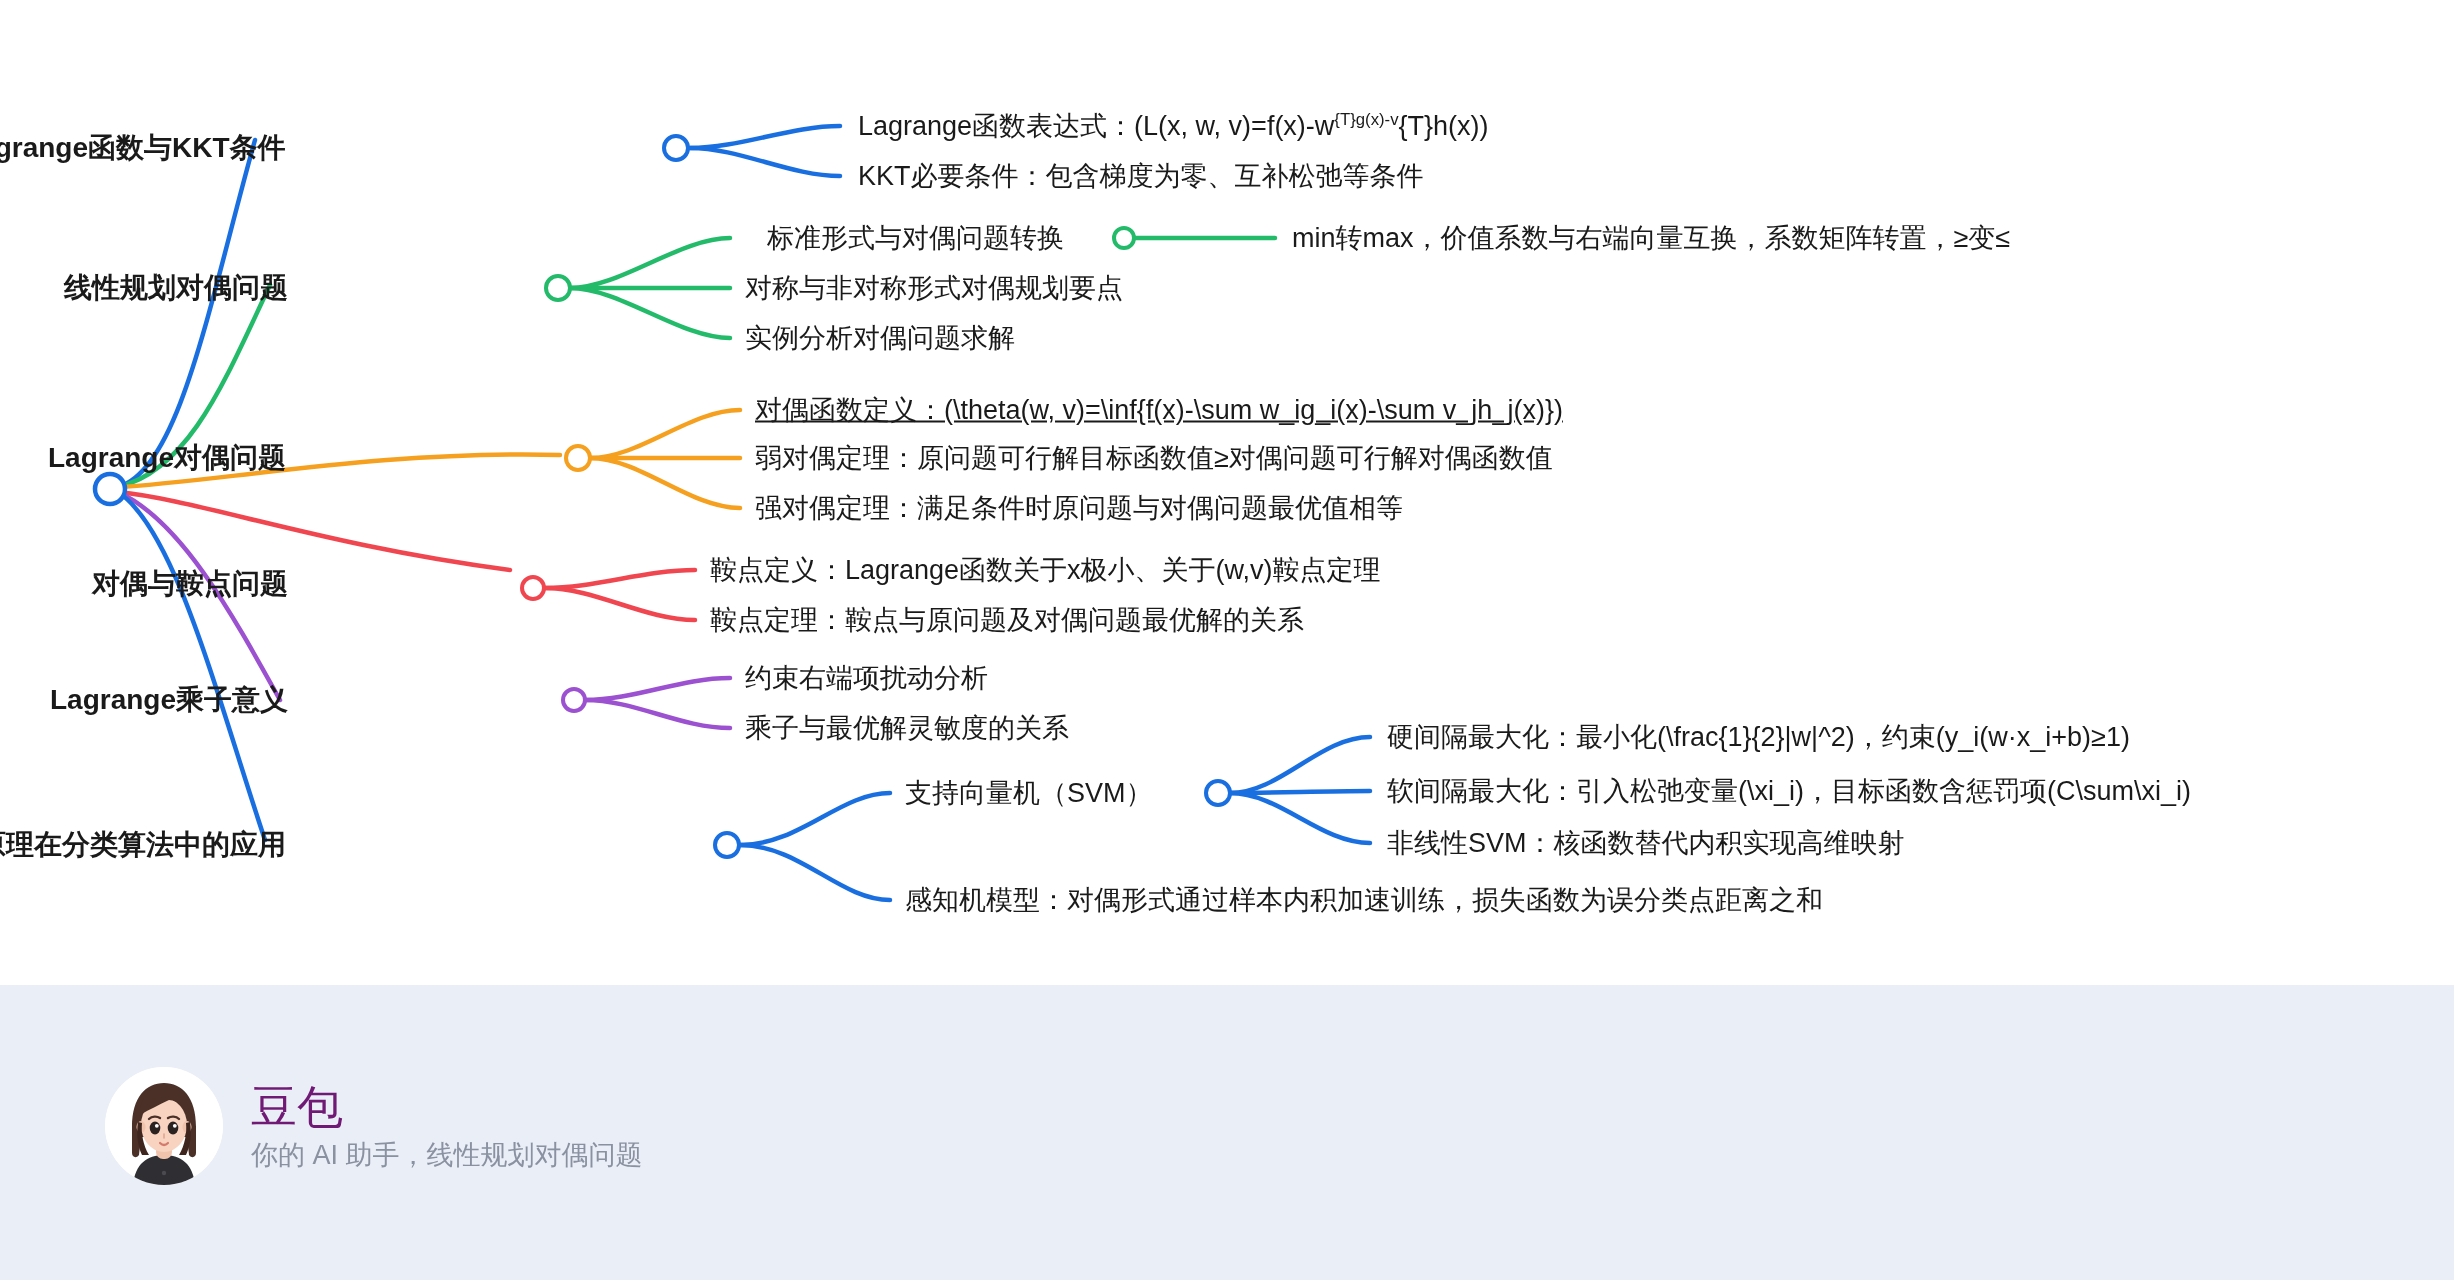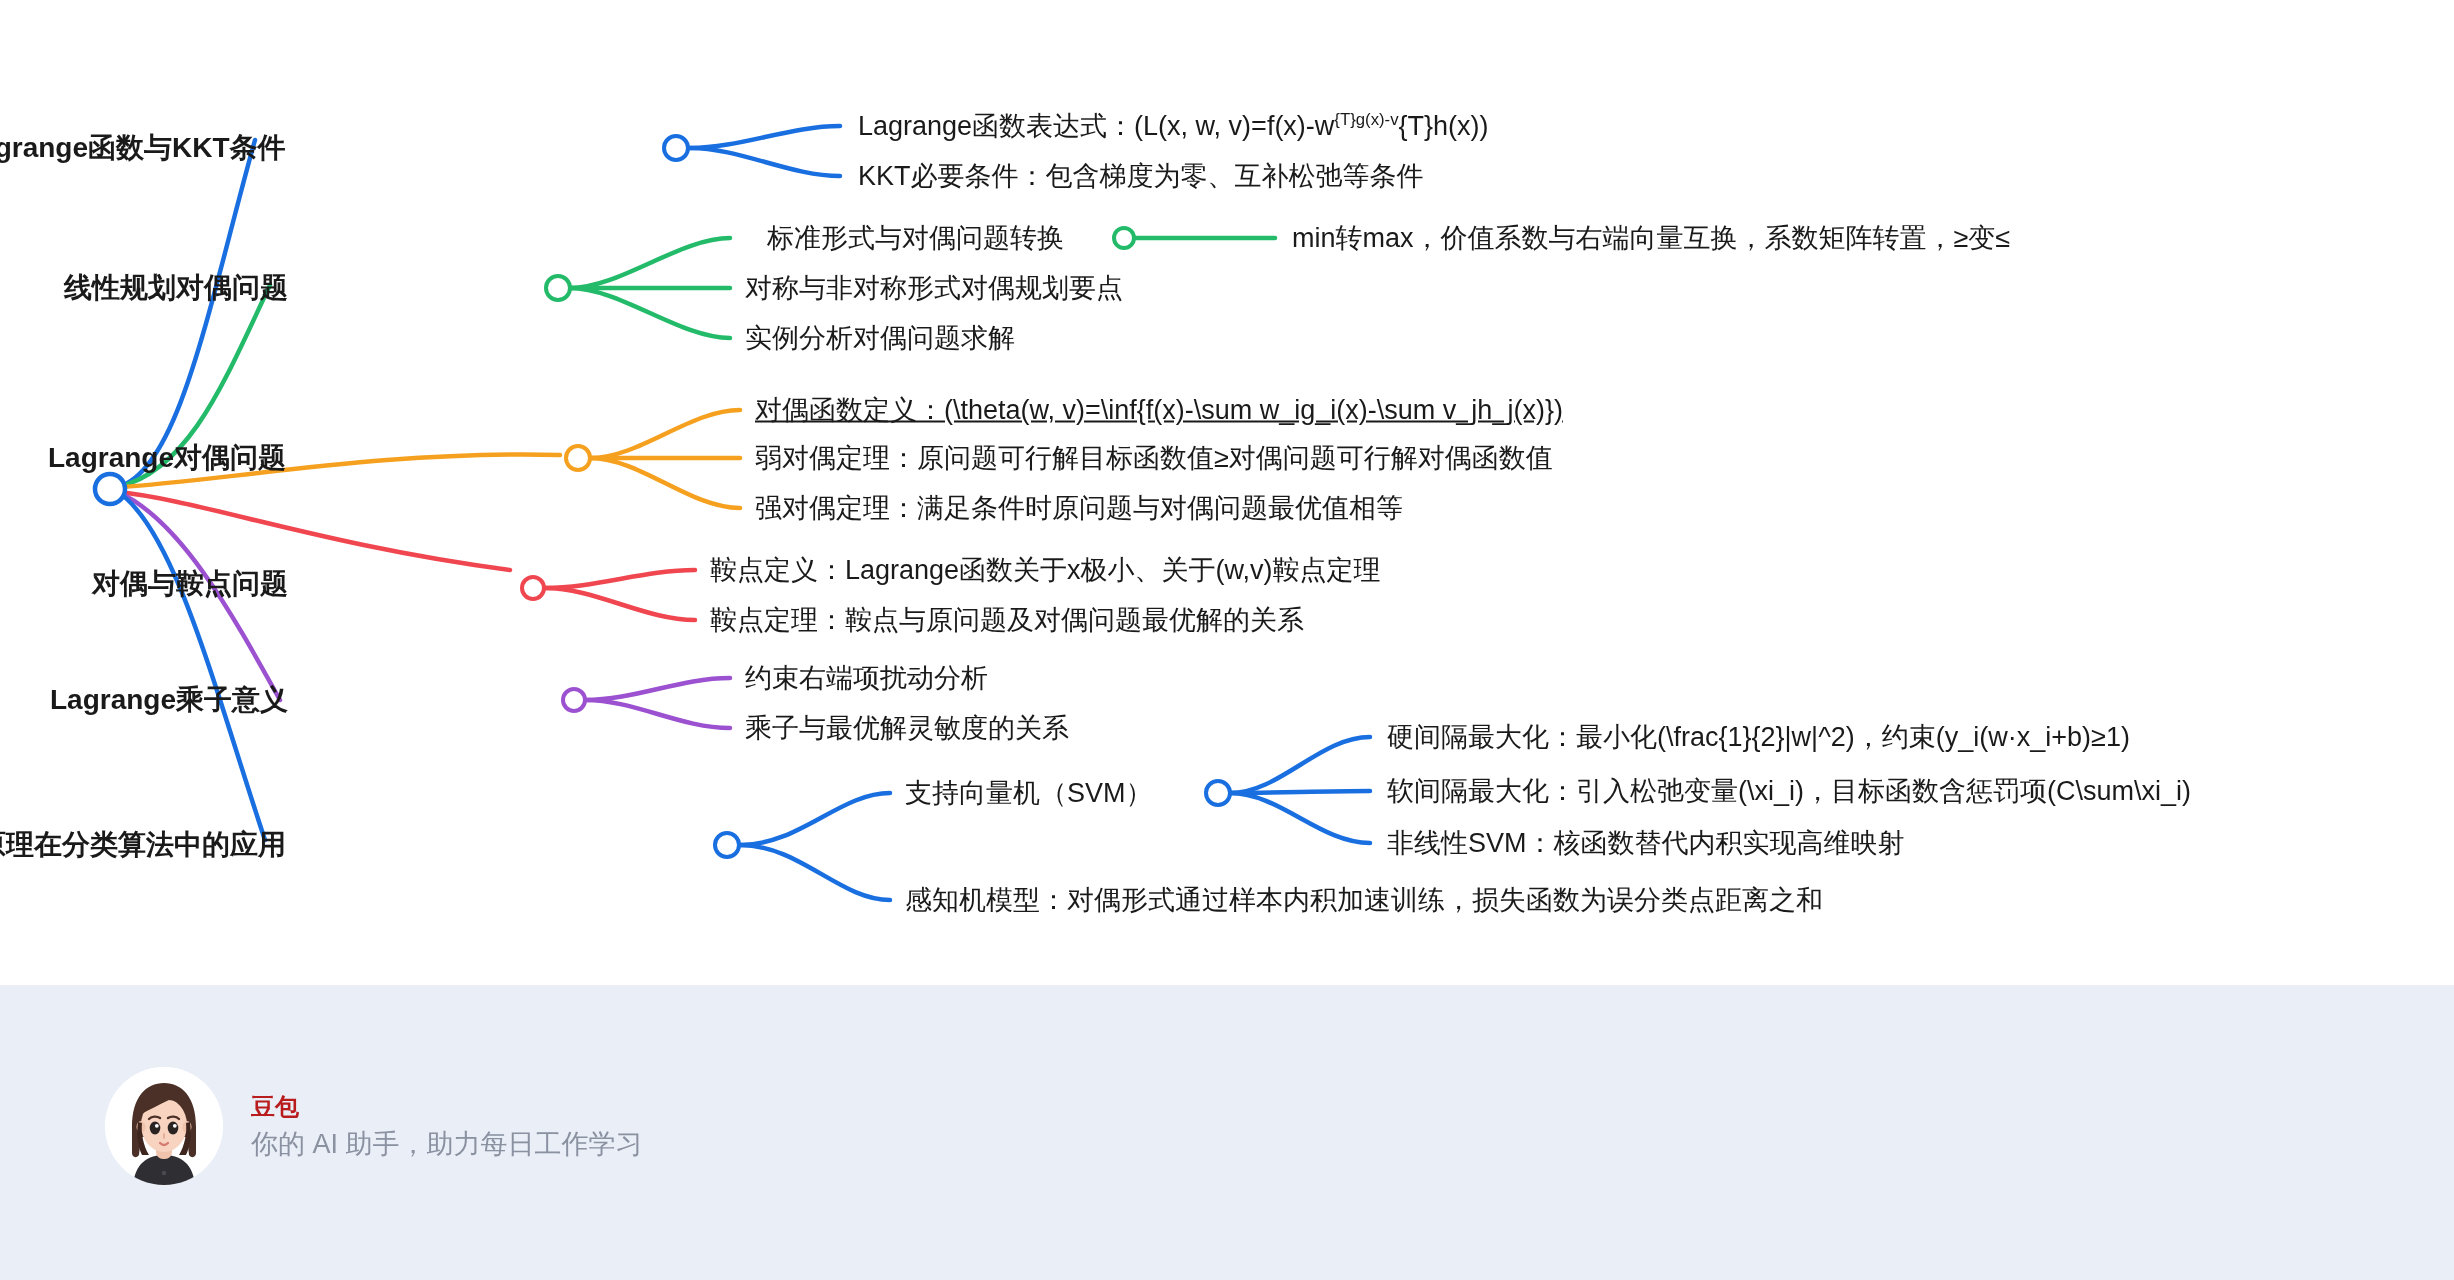--- a/index.html
+++ b/index.html
@@ -85,23 +85,23 @@
     flex: 0 0 auto;
   }
   #avatar-wrap svg { display:block; }
   #footer-text {
     display: flex;
     flex-direction: column;
     justify-content: center;
     gap: 12px;
   }
   #footer-name {
-    font-size: 24px;
-    font-weight: bold;
-    color: #b91c1c;
+    font-size: 46px;
+    font-weight: normal;
+    color: #701a75;
     line-height: 1;
   }
   #footer-tagline {
     font-size: 27px;
     color: #8a91a0;
     line-height: 1;
   }
 </style>
 </head>
 <body>
@@ -247,16 +247,16 @@
         <path d="M55 76 C57.5 78.5 60.5 78.5 63 76" stroke="#d4796c" stroke-width="2.2" fill="none" stroke-linecap="round"></path>
 
         <path d="M33 55 C31 68 33 80 37 88 L44 88 C38 78 36 66 37 56 Z" fill="#3e261f"></path>
         <path d="M85 55 C87 68 85 80 81 88 L74 88 C80 78 82 66 81 56 Z" fill="#3e261f"></path>
 
         <circle cx="59" cy="106" r="2.2" fill="#4a4a50"></circle>
       </svg>
     </div>
     <div id="footer-text">
       <div id="footer-name">豆包</div>
-      <div id="footer-tagline">你的 AI 助手，助力每日工作学习</div>
+      <div id="footer-tagline">你的 AI 助手，线性规划对偶问题</div>
     </div>
   </div>
 </div>
 
 </body></html>

